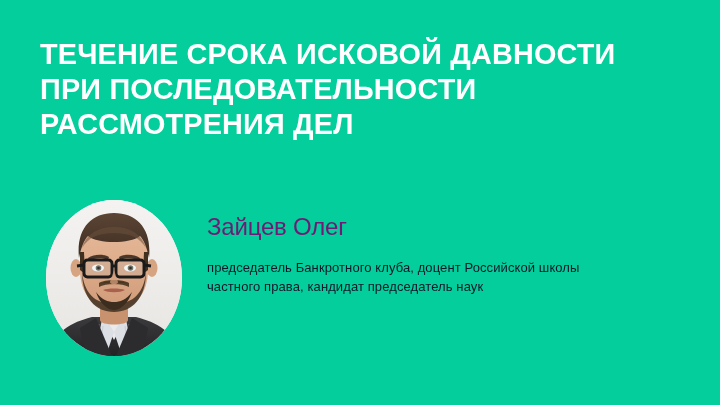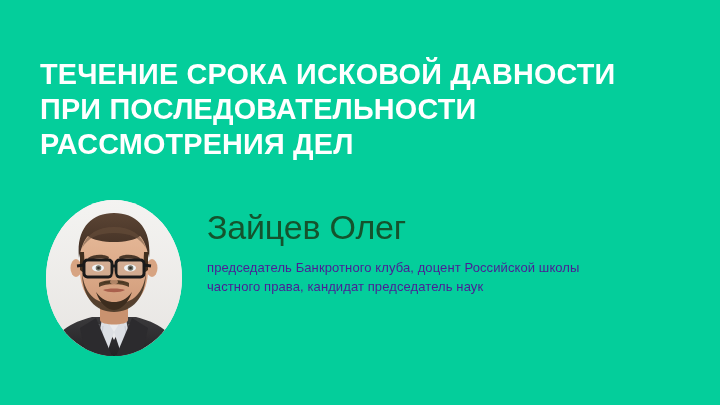--- a/index.html
+++ b/index.html
@@ -14,21 +14,21 @@
     height: 405px;
     overflow: hidden;
     background: #04ce9b;
     font-family: "Liberation Sans", sans-serif;
   }
 
   
   .title-block {
     position: absolute;
     left: 40px;
-    top: 56px;
+    top: 36px;
     width: 650px;
   }
   .title-line {
     display: block;
     color: #ffffff;
     font-family: "Liberation Sans", sans-serif;
     font-weight: 700;
     font-size: 30px;
     line-height: 35px;
     letter-spacing: 0.2px;
@@ -64,34 +64,34 @@
   }
 
   .speaker-text {
     position: absolute;
     left: 161px;
     top: 8px;
     width: 470px;
   }
   .speaker-name {
     display: block;
-    color: #14532d;
+    color: #701a75;
     font-family: "Liberation Sans", sans-serif;
     font-weight: 400;
-    font-size: 34px;
+    font-size: 24px;
     line-height: 38px;
     letter-spacing: -0.2px;
     white-space: nowrap;
   }
   .speaker-role {
     margin-top: 12px;
   }
   .role-line {
     display: block;
-    color: #4c1d95;
+    color: #0f172a;
     font-family: "Liberation Sans", sans-serif;
     font-weight: 400;
     font-size: 13px;
     line-height: 19px;
     letter-spacing: 0.1px;
     white-space: nowrap;
   }
 </style>
 </head>
 <body>

